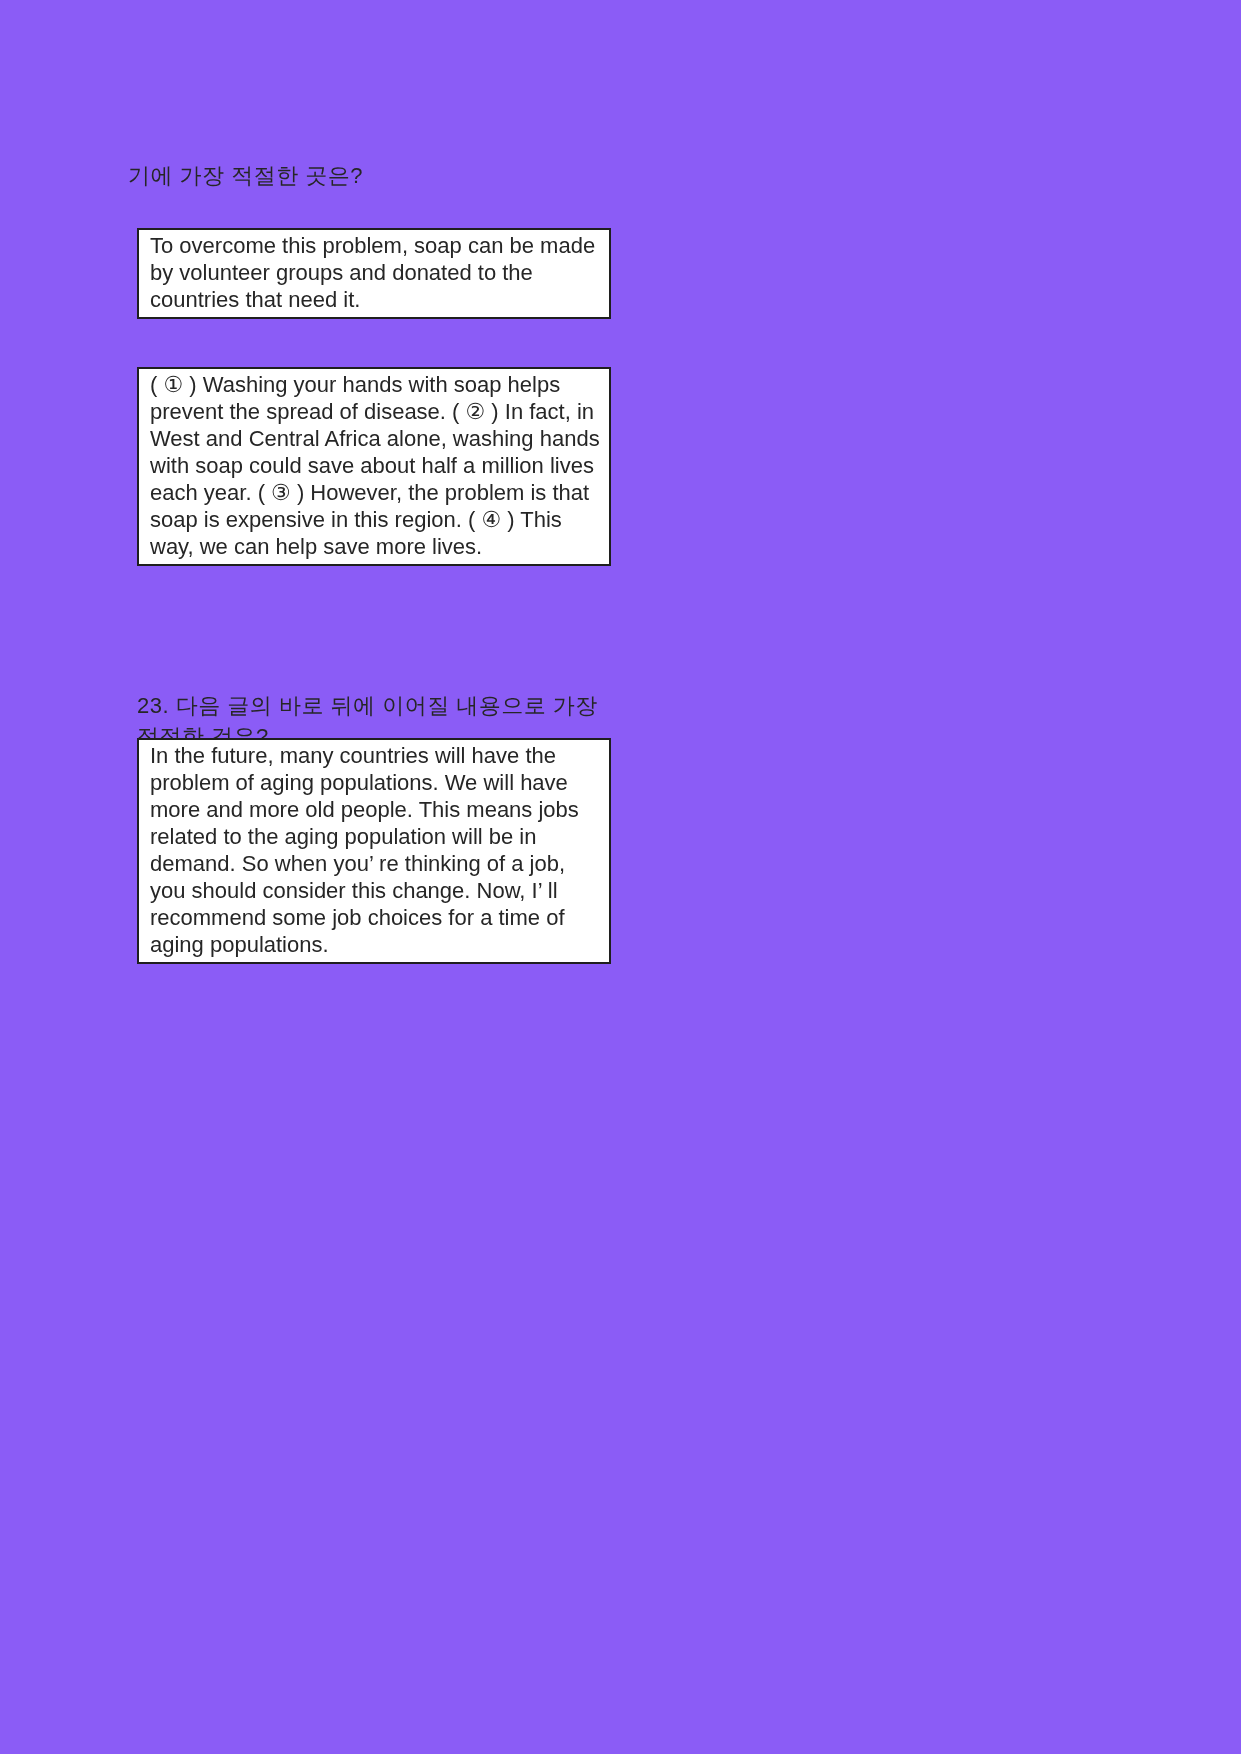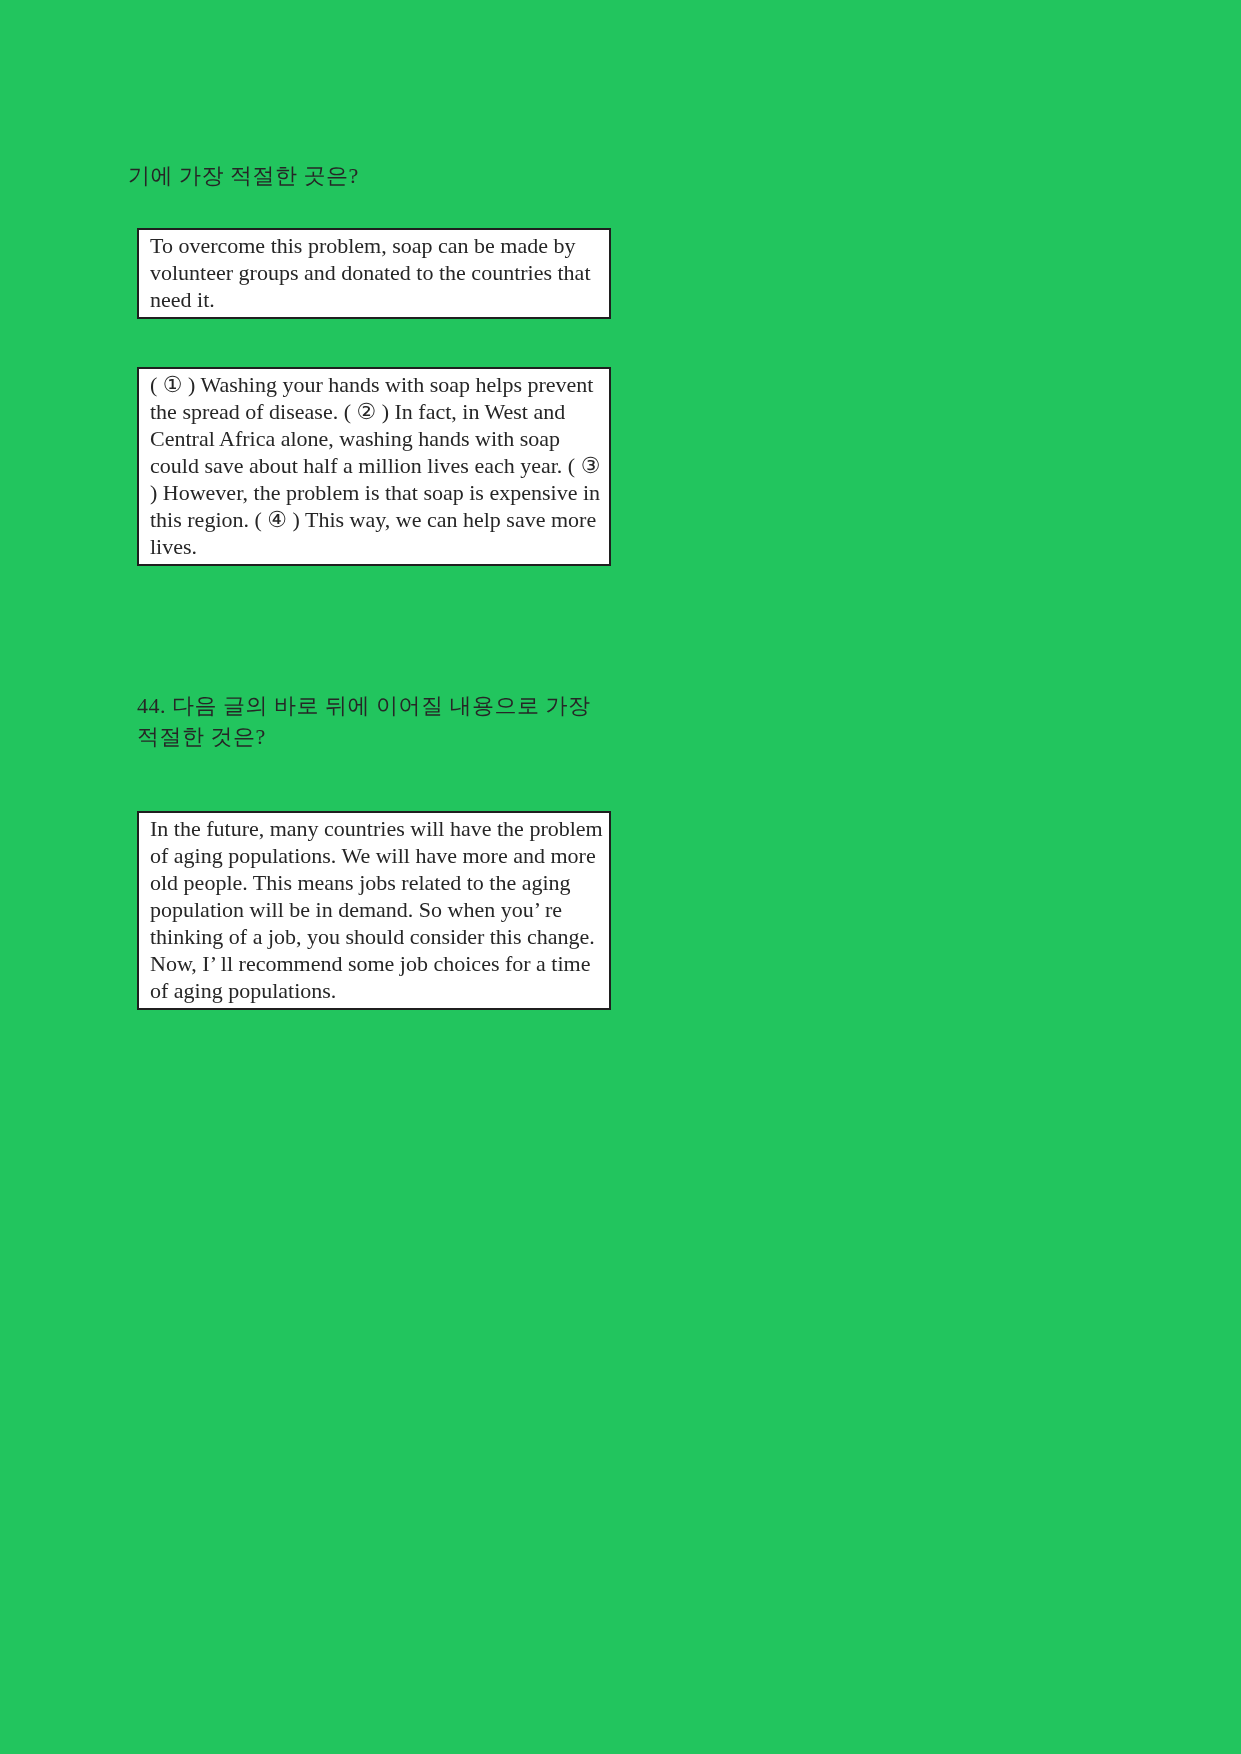--- a/index.html
+++ b/index.html
@@ -4,23 +4,23 @@
 <style>
   html, body {
     margin: 0;
     padding: 0;
     background: #ffffff;
   }
   .page {
     position: relative;
     width: 1241px;
     height: 1754px;
-    background: #22c55e;
+    background: #8b5cf6;
     color: #262626;
-    font-family: Liberation Serif, serif;
+    font-family: Liberation Sans, sans-serif;
     overflow: hidden;
   }
   .prompt {
     position: absolute;
     margin: 0;
     font-size: 22px;
     line-height: 31px;
     letter-spacing: 0.5px;
   }
   #q22-prompt {
@@ -42,21 +42,21 @@
     padding: 2px 5px 4px 11px;
     background: #ffffff;
   }
   .textbox p {
     margin: 0;
     font-size: 22px;
     line-height: 27px;
   }
   #q22-insert-box { top: 228px; }
   #q22-passage-box { top: 367px; }
-  #q23-passage-box { top: 811px; }
+  #q23-passage-box { top: 738px; }
   .choices {
     position: absolute;
     left: 137px;
     top: 1021px;
     margin: 0;
     padding: 0;
     list-style: none;
     font-size: 22px;
     line-height: 28px;
   }
@@ -71,20 +71,20 @@
   <p class="prompt" id="q22-prompt">기에 가장 적절한 곳은?</p>
 
   <div class="textbox" id="q22-insert-box">
     <p>To overcome this problem, soap can be made by volunteer groups and donated to the countries that need it.</p>
   </div>
 
   <div class="textbox" id="q22-passage-box">
     <p>( ① ) Washing your hands with soap helps prevent the spread of disease. ( ② ) In fact, in West and Central Africa alone, washing hands with soap could save about half a million lives each year. ( ③ ) However, the problem is that soap is expensive in this region. ( ④ ) This way, we can help save more lives.</p>
   </div>
 
-  <p class="prompt" id="q23-prompt">44. 다음 글의 바로 뒤에 이어질 내용으로 가장 적절한 것은?</p>
+  <p class="prompt" id="q23-prompt">23. 다음 글의 바로 뒤에 이어질 내용으로 가장 적절한 것은?</p>
 
   <div class="textbox" id="q23-passage-box">
     <p>In the future, many countries will have the problem of aging populations. We will have more and more old people. This means jobs related to the aging population will be in demand. So when you’ re thinking of a job, you should consider this change. Now, I’ ll recommend some job choices for a time of aging populations.</p>
   </div>
 
 
 </div>
 
 </body></html>

